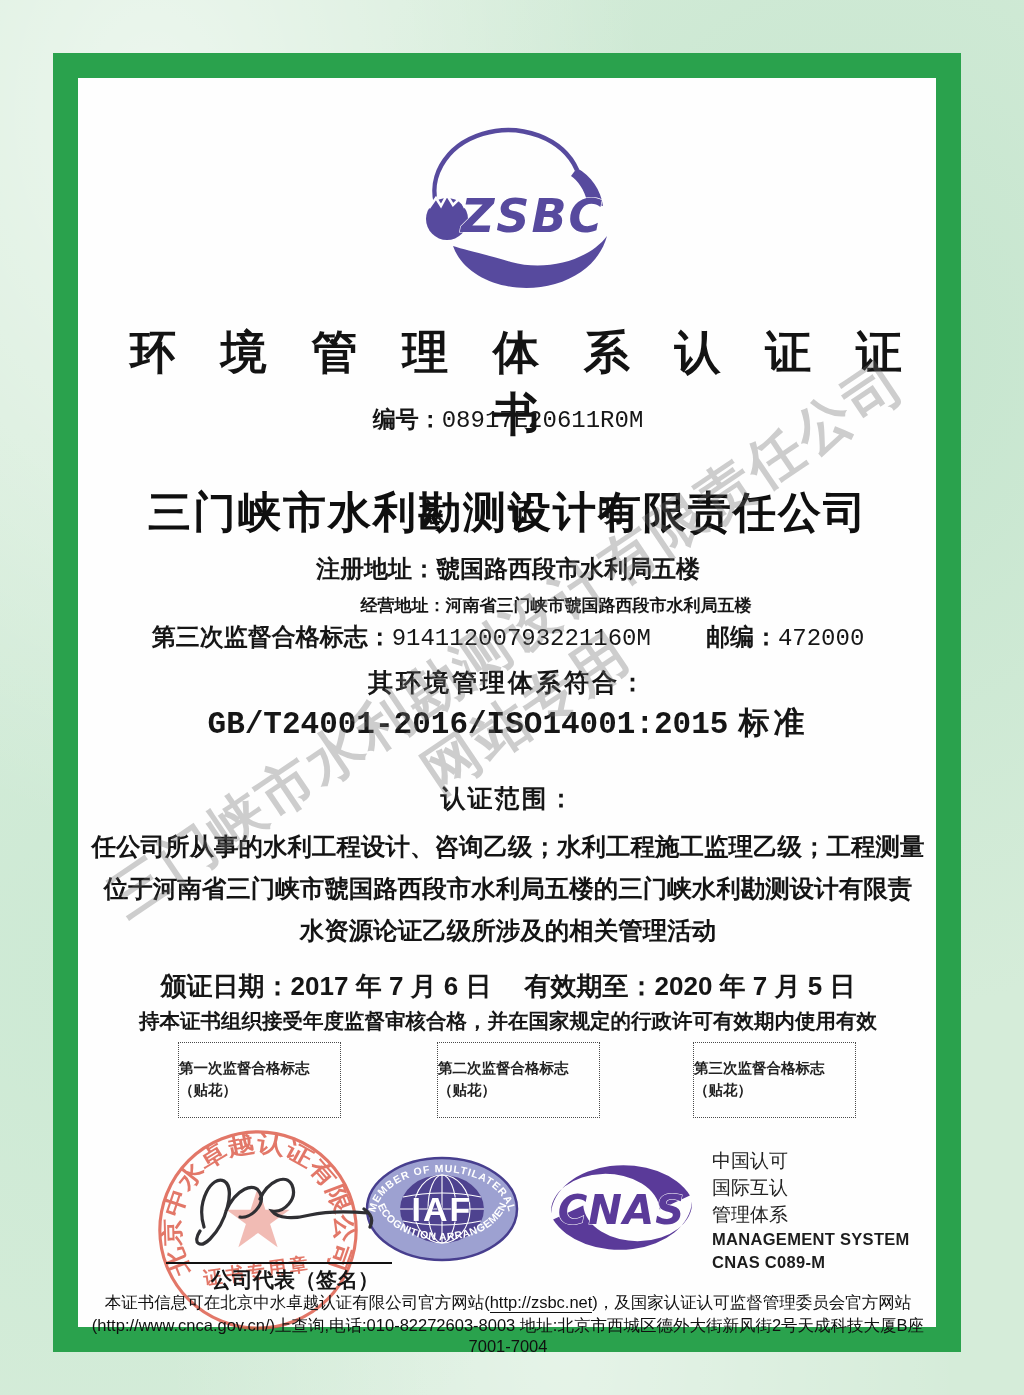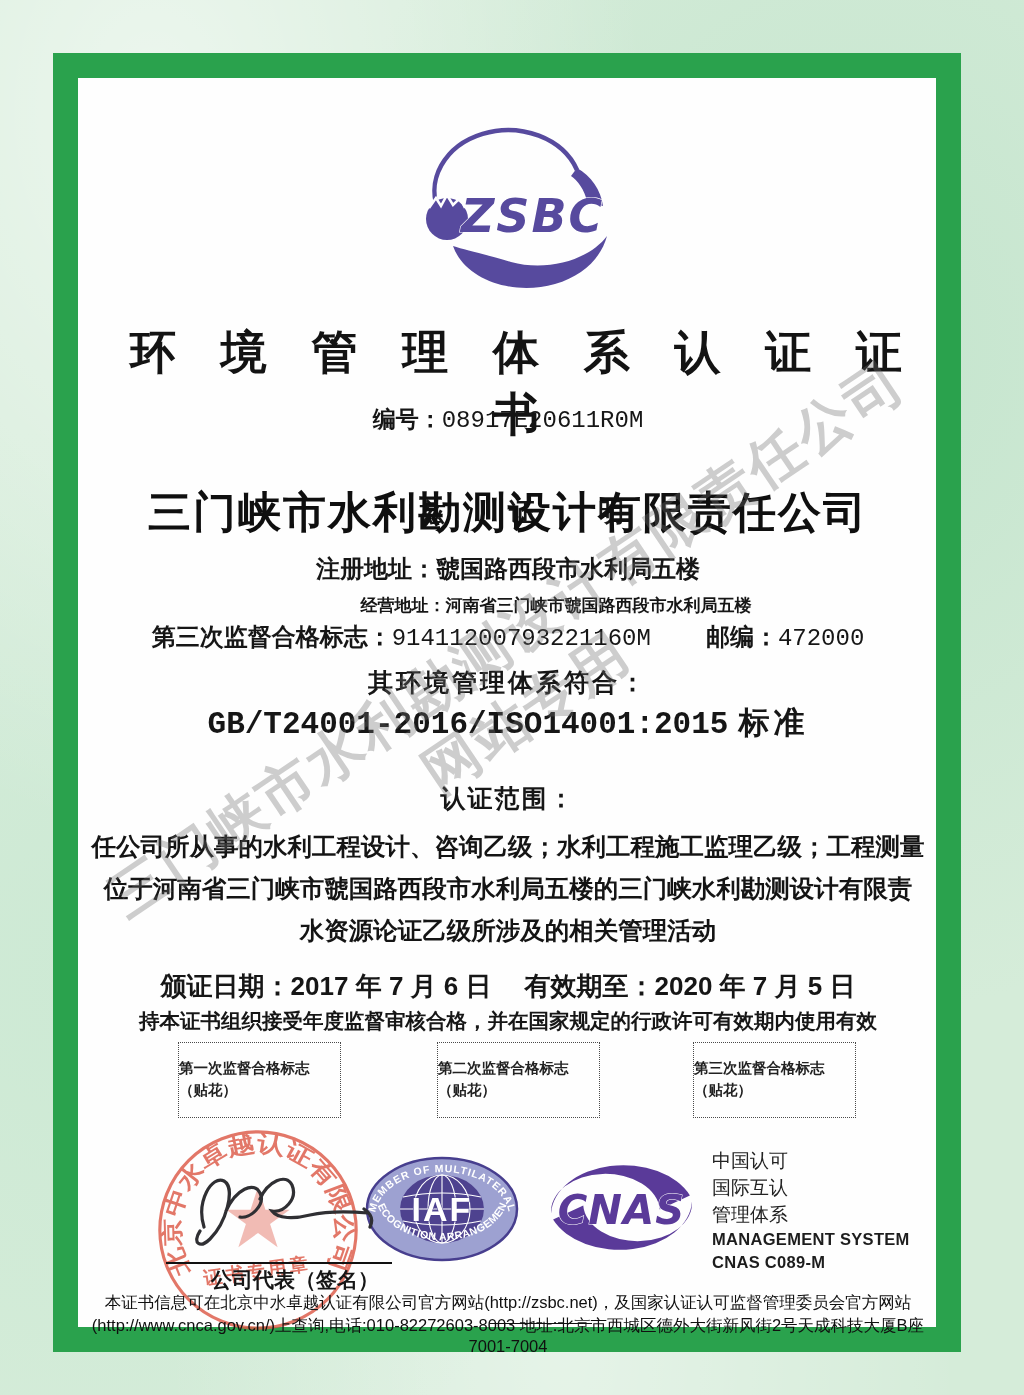--- a/index.html
+++ b/index.html
@@ -51,21 +51,21 @@
   .wm1{left:95px;top:872px;}
   .wm2{left:408px;top:748px;}
   .siglinebar{left:166px;top:1262px;width:226px;height:2px;background:#111;}
   .siglabel{left:190px;top:1266px;width:210px;text-align:center;font-size:21px;font-weight:bold;}
   .accred{left:712px;top:1147px;color:#222;}
   .accred .cjk{font-size:19px;line-height:27px;}
   .accred .en{font-size:16.5px;line-height:23px;font-weight:bold;letter-spacing:.3px;color:#1d1d1d;}
   .footer{font-size:16.5px;color:#101010;}
   .f1{top:1292px;}
   .f2{top:1315px;}
-  .ulink{border-bottom:1.5px solid #111;padding-bottom:12px;text-align:right;}
+  .ulink{border-bottom:1.5px solid #111;padding-bottom:1px;text-align:right;}
   svg{position:absolute;overflow:visible;}
   .stamp{opacity:.82;}
 </style>
 </head>
 <body>
 
 <div class="page"></div>
 
 <div class="t wm wm1">三门峡市水利勘测设计有限责任公司</div>
 <div class="t wm wm2">网站专用</div>

